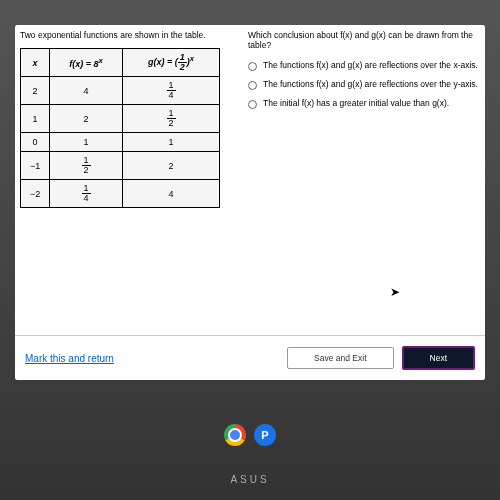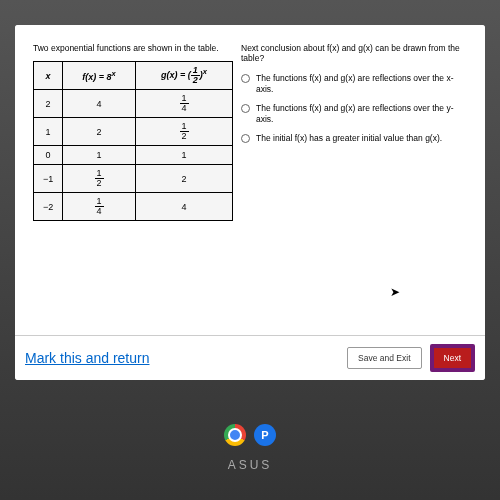--- a/index.html
+++ b/index.html
@@ -1,44 +1,44 @@
 <!DOCTYPE html>
 <html><head>
 <meta charset="utf-8">
 <style>
 *{margin:0;padding:0;box-sizing:border-box}
 body{font-family:Arial,sans-serif;background:#888;width:500px;height:500px;position:relative;overflow:hidden}
 .laptop{position:absolute;top:0;left:0;right:0;bottom:0;background:linear-gradient(180deg,#555 0%,#333 100%);padding:25px 15px 50px}
 .screen{background:#e8e8e8;width:100%;height:355px;border-radius:3px;position:relative;overflow:hidden}
-.content{background:#fff;padding:18px;height:310px;display:flex;gap:8px;font-size:9px}
+.content{background:#fff;padding:5px;height:310px;display:flex;gap:28px;font-size:9px}
 .left{flex:0 0 200px}
 .prompt{margin-bottom:8px;font-size:8.5px}
 .right{flex:1}
 .question{font-size:8.5px;margin-bottom:10px}
 table{border-collapse:collapse;width:100%;background:#fff}
 td,th{border:1px solid #000;text-align:center;padding:4px 2px;font-size:9px;background:#f5f5f5}
 .frac{display:inline-block;text-align:center;line-height:1;vertical-align:middle}
 .frac .n{display:block;border-bottom:1px solid #000;padding:0 2px}
 .frac .d{display:block;padding:0 2px}
 .opts{display:flex;flex-direction:column;gap:8px}
-.opt{display:flex;align-items:flex-start;gap:6px;font-size:8.5px;line-height:1.3}
+.opt{display:flex;align-items:flex-end;gap:6px;font-size:8.5px;line-height:1.3}
 .radio{width:9px;height:9px;border:1px solid #666;border-radius:50%;flex-shrink:0;margin-top:1px}
 .footer{position:absolute;bottom:0;left:0;right:0;height:45px;background:#fff;border-top:1px solid #ccc;display:flex;align-items:center;padding:0 10px;gap:8px}
-.link{color:#0066cc;font-size:14px;text-decoration:underline;flex:1}
-.btn{padding:5px 10px;font-size:8.5px;border-radius:2px;cursor:pointer}
+.link{color:#0066cc;font-size:10px;text-decoration:underline;flex:1}
+.btn{padding:5px 26px;font-size:8.5px;border-radius:2px;cursor:pointer}
 .btn-save{background:#fff;border:1px solid #999;color:#333}
-.btn-next{background:#b91c1c;border:4px solid #701a75;color:#fff}
+.btn-next{background:#0f172a;border:2px solid #701a75;color:#fff}
 .btn-submit{background:#5fc9a8;border:1px solid #4ab090;color:#fff}
 .taskbar{position:absolute;bottom:50px;left:0;right:0;height:30px;display:flex;justify-content:center;align-items:center;gap:8px}
 .tbicon{width:22px;height:22px;border-radius:50%;display:flex;align-items:center;justify-content:center;font-size:11px}
 .chrome{background:conic-gradient(#ea4335 0deg 120deg,#fbbc05 120deg 240deg,#34a853 240deg 360deg)}
 .chrome::after{content:"";width:10px;height:10px;background:#4285f4;border:2px solid #fff;border-radius:50%}
 .app2{background:#1a73e8;color:#fff;font-weight:bold}
 .cursor{position:absolute;top:260px;right:85px;font-size:12px;color:#000}
-.brand{position:absolute;bottom:28px;left:50%;transform:translateX(-50%);color:#aaa;font-size:12px;letter-spacing:3px}
+.brand{position:absolute;bottom:15px;left:50%;transform:translateX(-50%);color:#aaa;font-size:10px;letter-spacing:3px}
 .hdr-fn{font-style:italic}
 </style>
 </head>
 <body>
 
 <div class="laptop">
 <div class="screen">
 <div class="content">
 
 <div class="left">
@@ -73,21 +73,21 @@
 <tr>
                 <td>−2</td>
                 <td><span class="frac"><span class="n">1</span><span class="d">4</span></span></td>
                 <td>4</td>
               </tr>
 </tbody>
           </table>
 </div>
 
 <div class="right">
-<div class="question">Next conclusion about f(x) and g(x) can be drawn from the table?</div>
+<div class="question">Which conclusion about f(x) and g(x) can be drawn from the table?</div>
 <div class="opts">
 <div class="opt">
               <div class="radio"></div>
               <div>The functions f(x) and g(x) are reflections over the x-axis.</div>
             </div>
 <div class="opt">
               <div class="radio"></div>
               <div>The functions f(x) and g(x) are reflections over the y-axis.</div>
             </div>
 <div class="opt">

